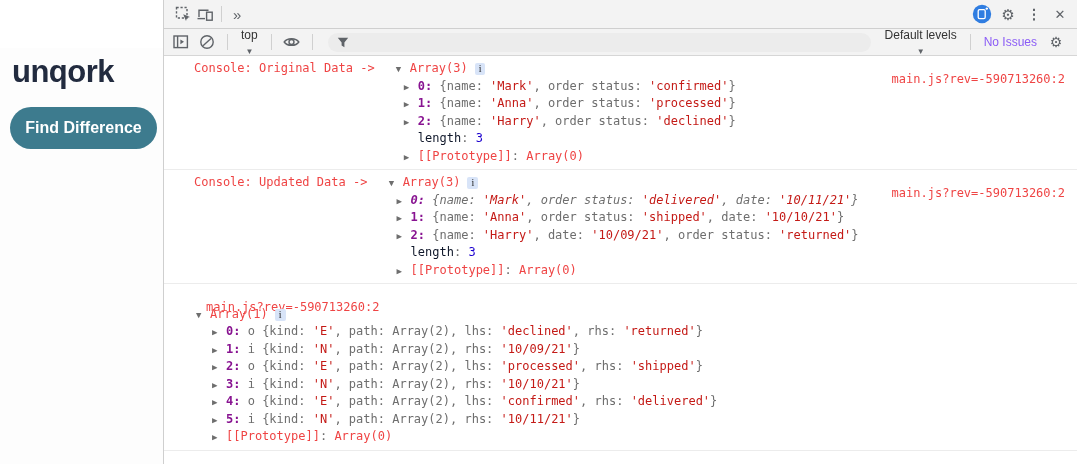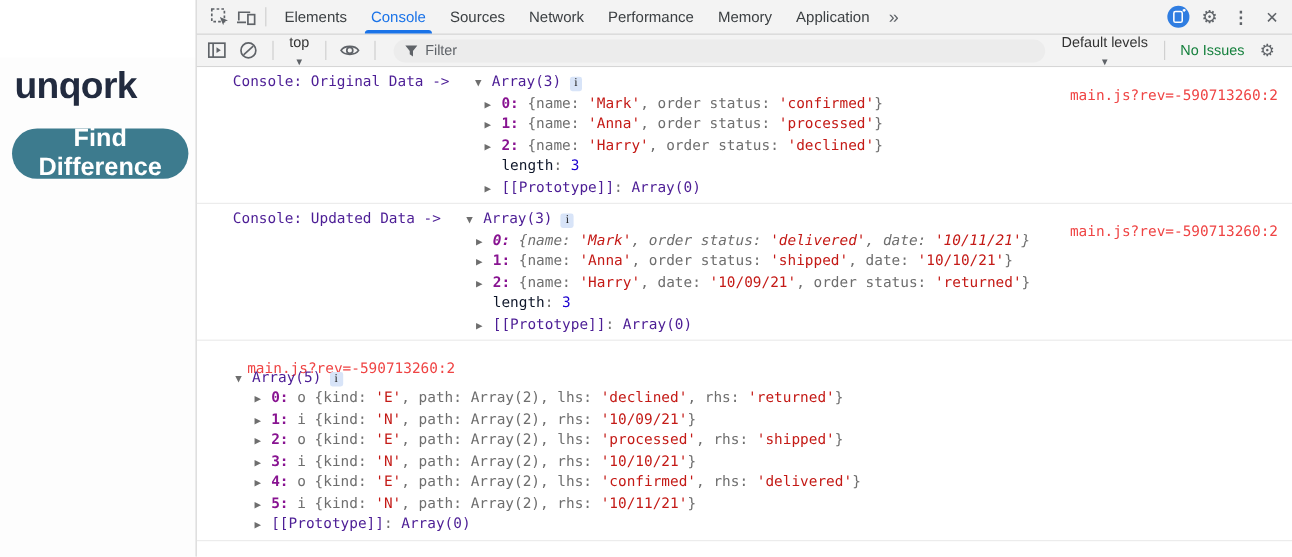--- a/index.html
+++ b/index.html
@@ -5,21 +5,21 @@
   * { box-sizing: border-box; margin: 0; padding: 0; }
   html,body { width:1077px; height:464px; overflow:hidden; background:#fff;
     font-family:"Liberation Sans", sans-serif; }
   body { display:flex; }
 
   
   .page-panel { width:163px; height:100%; background:#fdfdfd; flex:0 0 163px;margin-top:48px; }
   .logo { font-size:31px; font-weight:700; letter-spacing:-0.5px; color:#222b3f;
     margin:6px 0 0 12px; font-family:"Liberation Sans",sans-serif; }
   .find-btn { margin:17px 0 0 10px; width:147px; height:42px; border:none;
-    border-radius:21px; background:#3d7b8e; color:#fff; font-size:21px; font-weight:700;
+    border-radius:21px; background:#3d7b8e; color:#fff; font-size:16px; font-weight:700;
     font-family:"Liberation Sans",sans-serif; display:flex; align-items:center; justify-content:center;
     cursor:pointer; }
 
   
   .devtools { flex:1; display:flex; flex-direction:column; border-left:1px solid #cfcfcf; min-width:0; }
 
   .tabbar { height:29px; background:#f3f3f3; border-bottom:1px solid #cfcfcf;
     display:flex; align-items:center; padding-left:8px; flex:0 0 29px; }
   .icon-btn { width:22px; height:22px; display:flex; align-items:center; justify-content:center;
     cursor:pointer; color:#5f6368; flex:0 0 auto; }
@@ -39,33 +39,33 @@
 
   .console-toolbar { height:27px; background:#f3f3f3; border-bottom:1px solid #d6d6d6;
     display:flex; align-items:center; padding:0 10px 0 6px; gap:4px; flex:0 0 27px; }
   .ctx { font-size:12px; color:#333; display:flex; align-items:center; gap:5px; padding:0 4px; cursor:pointer; white-space:nowrap;flex-direction:column; }
   .caret { font-size:8px; color:#5f6368; }
   .filter-pill { flex:1; height:19px; background:#ececec; border-radius:10px; display:flex;
     align-items:center; padding:0 9px; gap:6px; margin:0 6px; min-width:0; }
   .filter-pill input { border:none; outline:none; background:transparent; font-size:12px;
     color:#202124; width:100%; font-family:"Liberation Sans",sans-serif; }
   .filter-pill input::placeholder { color:#5f6368; }
-  .plain-label { font-size:12px; color:#15803d; white-space:nowrap; padding:0 4px; }
+  .plain-label { font-size:12px; color:#8b5cf6; white-space:nowrap; padding:0 4px; }
 
   
   .console-output { flex:1; background:#fff; overflow:hidden;
     font:12px/17.5px "DejaVu Sans Mono", monospace; color:#202124; }
   .msg { padding:4px 12px 4px 30px; border-bottom:1px solid #ececec; }
   .crow { display:flex; justify-content:space-between; height:17.5px; line-height:17.5px; }
   .rmain { white-space:pre; min-width:0; }
   .srclink { color:#ef4444; white-space:nowrap; margin-left:12px; cursor:pointer; flex:0 0 auto;margin-top:11px; }
   .arrow { display:inline-block; width:14px; font-size:9px; color:#6e6e6e; cursor:pointer; }
   .arrow.sp { cursor:default; }
   .hgap { margin-left:14px; }
-  .tok-lb, .tok-ob, .tok-pt { color:#4c1d95; }
+  .tok-lb, .tok-ob, .tok-pt { color:#ef4444; }
   .tok-pv { color:#6e6e6e; }
   .tok-st { color:#c41a16; }
   .tok-ix { color:#881391; font-weight:bold; }
   .tok-pn { color:#0f172a; }
   .tok-nm { color:#1c00cf; }
   .ibadge { background:#d8e4f8; border-radius:2px; padding:0 4px; margin-left:7px;
     display:inline-block; height:12px; font:10px/12px "Liberation Serif", serif; color:#1b1b1b; }
   svg { display:block; }
 </style>
 </head>
@@ -86,29 +86,20 @@
       </svg>
     </div>
     <div class="icon-btn">
       <svg width="17" height="15" viewBox="0 0 17 15">
         <path d="M2 10 V3.2 H11.5" fill="none" stroke="#5f6368" stroke-width="1.4"></path>
         <line x1="0.5" y1="11.6" x2="8" y2="11.6" stroke="#5f6368" stroke-width="1.4"></line>
         <rect x="9.6" y="5.2" width="5.6" height="8" fill="#f3f3f3" stroke="#5f6368" stroke-width="1.4"></rect>
       </svg>
     </div>
     <div class="vsep"></div>
-    <div class="tabs">
-        <div class="tab">Elements</div>
-        <div class="tab active">Console</div>
-        <div class="tab">Sources</div>
-        <div class="tab">Network</div>
-        <div class="tab">Performance</div>
-        <div class="tab">Memory</div>
-        <div class="tab">Application</div>
-      </div>
     <div class="more-tabs">»</div>
     <div class="tabbar-spacer"></div>
     <div class="right-icons">
       <div class="icon-btn">
         <svg width="20" height="20" viewBox="0 0 20 20">
           <circle cx="10" cy="10" r="9.2" fill="#2f7de1"></circle>
           <rect x="6.2" y="5.6" width="7" height="9" rx="1.4" fill="none" stroke="#fff" stroke-width="1.3"></rect>
           <line x1="13.6" y1="4.6" x2="16" y2="4.6" stroke="#fff" stroke-width="1.2"></line>
           <line x1="14.8" y1="3.4" x2="14.8" y2="5.8" stroke="#fff" stroke-width="1.2"></line>
         </svg>
@@ -149,21 +140,20 @@
       <svg width="17" height="14" viewBox="0 0 17 14">
         <path d="M1.2 7 C4 2.6 13 2.6 15.8 7 C13 11.4 4 11.4 1.2 7 Z" fill="none" stroke="#5f6368" stroke-width="1.4"></path>
         <circle cx="8.5" cy="7" r="2.5" fill="none" stroke="#5f6368" stroke-width="1.4"></circle>
       </svg>
     </div>
     <div class="vsep"></div>
     <div class="filter-pill">
       <svg width="12" height="11" viewBox="0 0 12 11">
         <path d="M0.8 0.8 H11.2 L7.4 5.6 V10.2 L4.6 8.4 V5.6 Z" fill="#5f6368"></path>
       </svg>
-      <input type="text" placeholder="Filter" style="">
     </div>
     <div class="ctx">
       <span>Default levels</span>
       <span class="caret">▼</span>
     </div>
     <div class="vsep"></div>
     <div class="plain-label">No Issues</div>
     <div class="icon-btn">
       <span class="glyph" style="font-size:14px">⚙</span>
     </div>
@@ -210,21 +200,21 @@
         </div>
         <div class="crow">
           <span class="rmain" style="padding-left: calc(25ch + 22px);"><span class="arrow">▶</span><span class="tok-pt">[[Prototype]]</span><span class="tok-pv">: </span><span class="tok-ob">Array(0)</span></span>
         </div>
       </div>
       <div class="msg">
         <div class="crow">
           <span class="srclink">main.js?rev=-590713260:2</span>
         </div>
         <div class="crow">
-          <span class="rmain" style="padding-left: 2px;"><span class="arrow">▼</span><span class="tok-ob">Array(5)</span><span class="ibadge">i</span></span>
+          <span class="rmain" style="padding-left: 2px;"><span class="arrow">▼</span><span class="tok-ob">Array(1)</span><span class="ibadge">i</span></span>
         </div>
         <div class="crow">
           <span class="rmain" style="padding-left: 18px;"><span class="arrow">▶</span><span class="tok-ix">0:</span><span class="tok-pv"> o {kind: </span><span class="tok-st">'E'</span><span class="tok-pv">, path: Array(2), lhs: </span><span class="tok-st">'declined'</span><span class="tok-pv">, rhs: </span><span class="tok-st">'returned'</span><span class="tok-pv">}</span></span>
         </div>
         <div class="crow">
           <span class="rmain" style="padding-left: 18px;"><span class="arrow">▶</span><span class="tok-ix">1:</span><span class="tok-pv"> i {kind: </span><span class="tok-st">'N'</span><span class="tok-pv">, path: Array(2), rhs: </span><span class="tok-st">'10/09/21'</span><span class="tok-pv">}</span></span>
         </div>
         <div class="crow">
           <span class="rmain" style="padding-left: 18px;"><span class="arrow">▶</span><span class="tok-ix">2:</span><span class="tok-pv"> o {kind: </span><span class="tok-st">'E'</span><span class="tok-pv">, path: Array(2), lhs: </span><span class="tok-st">'processed'</span><span class="tok-pv">, rhs: </span><span class="tok-st">'shipped'</span><span class="tok-pv">}</span></span>
         </div>

